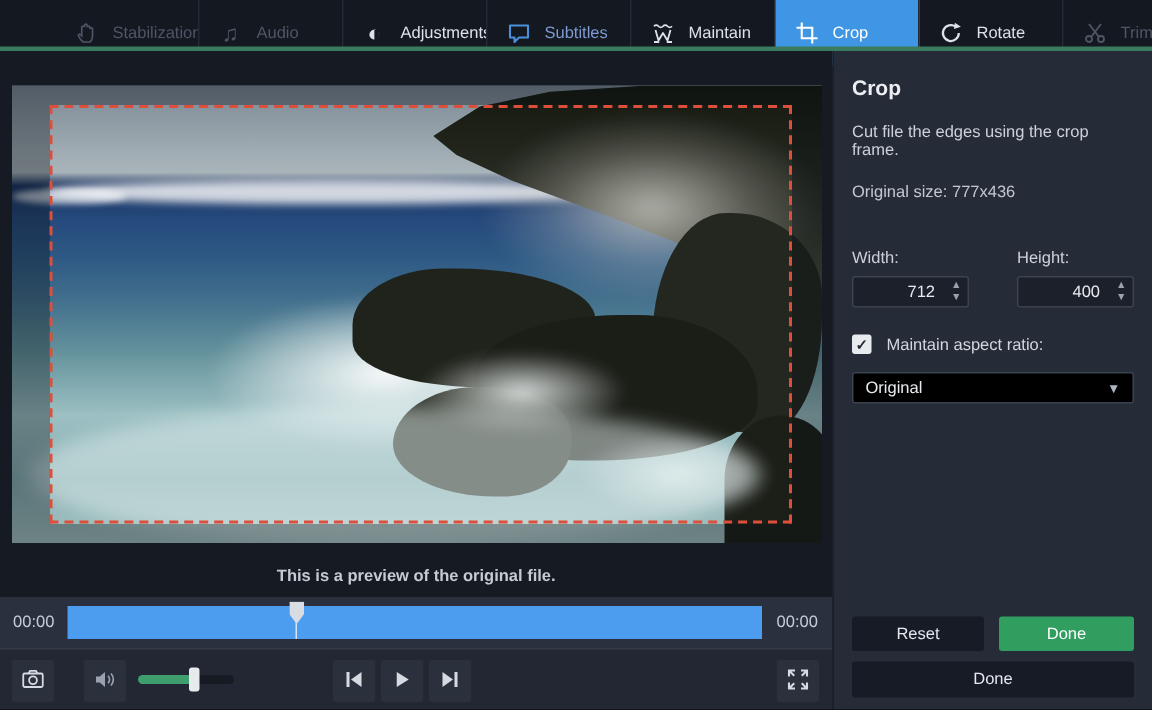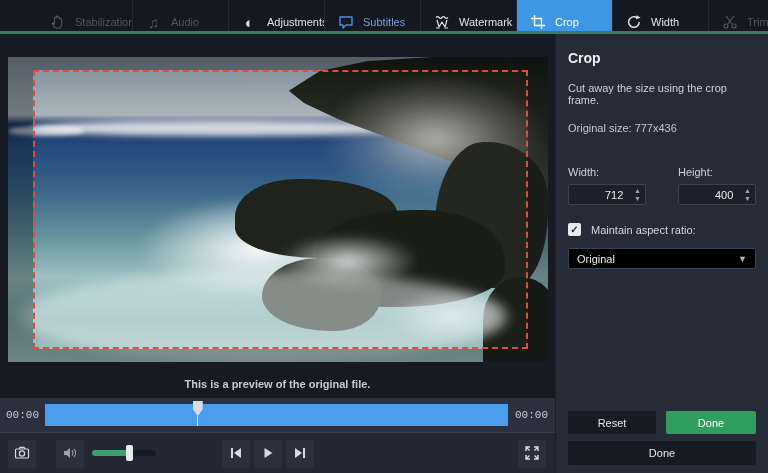--- a/index.html
+++ b/index.html
@@ -43,21 +43,21 @@
           background:radial-gradient(closest-side,rgba(245,250,250,.85),rgba(245,250,250,0));}
   .spray2{left:70%;top:76%;width:24%;height:18%;border-radius:50%;filter:blur(4px);
           background:radial-gradient(closest-side,rgba(240,246,246,.8),rgba(240,246,246,0));}
   .crop-frame{position:absolute;left:25px;top:13px;width:495px;height:279px;box-sizing:border-box;
               border:2px dashed #dd4f3a;box-shadow:0 0 0 600px rgba(10,13,20,.35);}
 
   .caption{position:absolute;left:0;top:344px;width:555px;text-align:center;
            font-size:11px;font-weight:bold;color:#c6cbd3;}
 
   .timeline-row{position:absolute;left:0;top:364px;width:555px;height:34px;background:#2a303d;
-                display:flex;align-items:center;font-family:Liberation Mono, monospace;}
+                display:flex;align-items:center;}
   .time-label{width:45px;text-align:center;font-size:11px;color:#c6ccd6;flex:0 0 45px;}
   .time-label.right{flex:0 0 47px;width:47px;}
   .timeline-bar{position:relative;flex:1;height:22px;background:#1b202b;}
   .timeline-progress{position:absolute;left:0;top:0;height:100%;background:#4c9cf0;}
   .timeline-scrubber-group{position:absolute;top:0;height:100%;width:0;}
   .scrubber-line{position:absolute;left:-0.5px;top:0;bottom:0;width:1px;background:rgba(240,244,248,.85);}
   .scrubber-head{position:absolute;left:-5px;top:-3px;width:10px;height:15px;background:#d9dde3;
                  clip-path:polygon(0 0,100% 0,100% 55%,50% 100%,0 55%);box-shadow:0 0 2px rgba(0,0,0,.5);}
 
   .controls-row{position:absolute;left:0;top:398px;width:555px;height:41px;background:#222733;border-top:1px solid #343b49;box-sizing:border-box;}
@@ -128,39 +128,39 @@
       <span>Subtitles</span>
     </div>
     <div class="tab">
       <span class="ticon">
         <svg viewBox="0 0 16 16" fill="none" stroke="currentColor" stroke-width="1.2">
             <path d="M2 3.5q1.5-1.6 3 0t3 0 3 0 3 0"></path>
             <path d="M3 6l2 7 3-5 3 5 2-7" stroke-linejoin="round"></path>
             <path d="M2 14h3.5M10.5 14H14"></path>
           </svg>
       </span>
-      <span>Watermark</span>
+      <span>Maintain</span>
     </div>
     <div class="tab active">
       <span class="ticon">
         <svg viewBox="0 0 16 16" fill="none" stroke="currentColor" stroke-width="1.4">
             <path d="M4.5 1v10.5H15"></path>
             <path d="M1 4.5h10.5V15"></path>
           </svg>
       </span>
       <span>Crop</span>
     </div>
     <div class="tab">
       <span class="ticon">
         <svg viewBox="0 0 16 16">
             <path d="M13.2 8a5.3 5.3 0 1 1-2.1-4.2" fill="none" stroke="currentColor" stroke-width="1.5"></path>
             <path d="M10.6 1.2l4 2.6-4.6 1.5z" fill="currentColor"></path>
           </svg>
       </span>
-      <span>Width</span>
+      <span>Rotate</span>
     </div>
     <div class="tab disabled">
       <span class="ticon">
         <svg viewBox="0 0 16 16" fill="none" stroke="currentColor" stroke-width="1.2">
             <circle cx="4" cy="12" r="2"></circle>
             <circle cx="12" cy="12" r="2"></circle>
             <path d="M5.5 10.5L12 2M10.5 10.5L4 2"></path>
           </svg>
       </span>
       <span>Trim</span>
@@ -253,21 +253,21 @@
               <path d="M2 10v4h4M2 14l3.5-3.5"></path>
               <path d="M14 10v4h-4M14 14l-3.5-3.5"></path>
             </svg>
         </span>
       </button>
     </div>
   </div>
 
   <div class="panel">
     <div class="panel-title">Crop</div>
-    <div class="panel-desc">Cut away the size using the crop frame.</div>
+    <div class="panel-desc">Cut file the edges using the crop frame.</div>
     <div class="panel-origsize">Original size: 777x436</div>
 
     <div class="dims-row">
       <div class="dim-col">
         <div class="dim-label">Width:</div>
         <div class="num-field">
           <input value="712" style="">
           <div class="spin">
             <span>▲</span>
             <span>▼</span>

